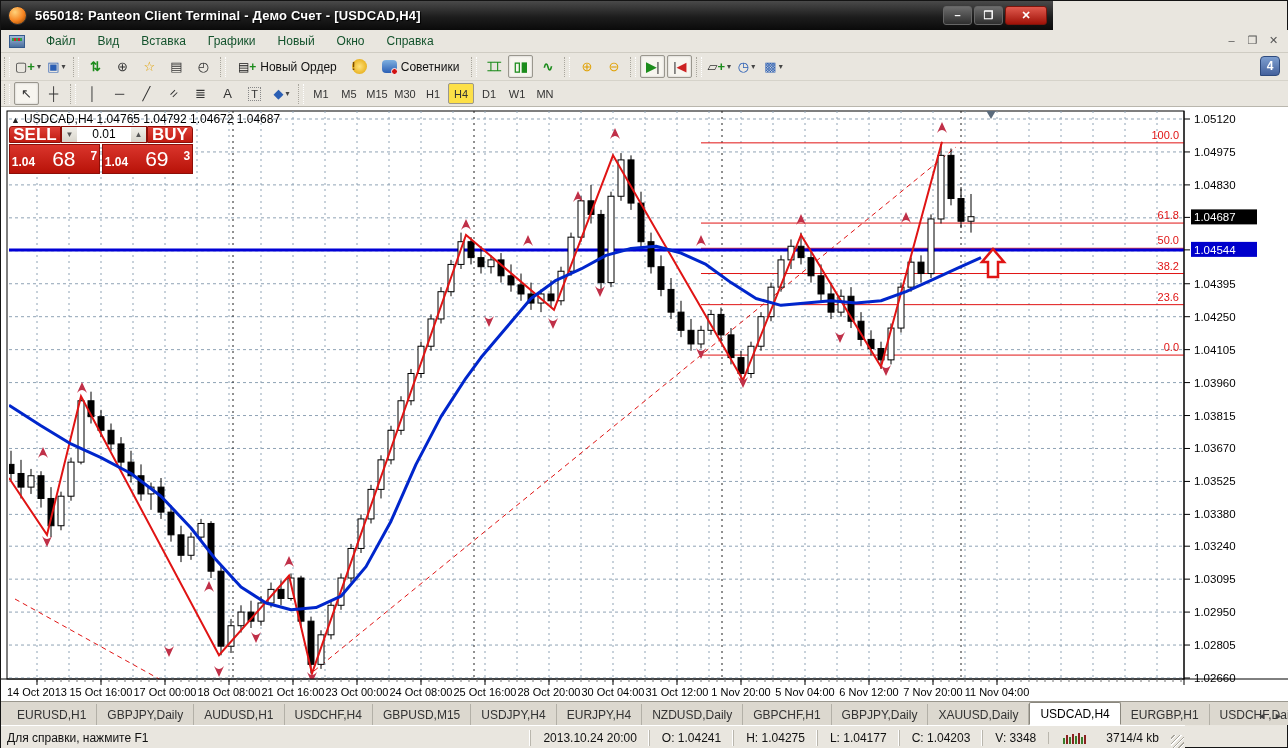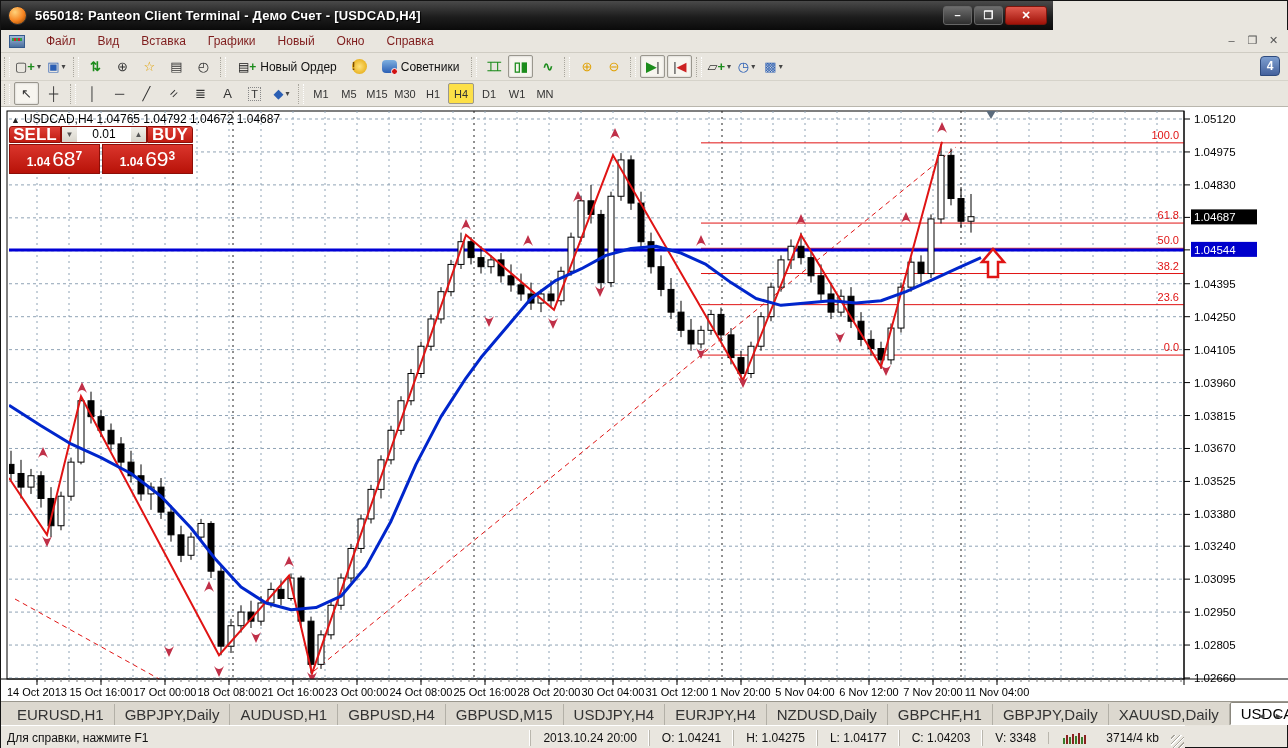--- a/index.html
+++ b/index.html
@@ -23,21 +23,21 @@
     line-height:17px; text-align:center; font-weight:bold; }
   .winbtn.close { width:42px; background:linear-gradient(#e05a4e,#a01208); border-color:#7d150c; }
 
   
   #menubar { position:absolute; left:0; top:29px; width:1288px; height:23px;
     background:#e9e6df; border-bottom:1px solid #cfccc3; display:flex; align-items:center; }
   #menu-appicon { width:16px; height:13px; margin:0 10px 0 8px; border:1px solid #355a8c;
     background:linear-gradient(#9db8d8,#4b6f9e); position:relative; }
   #menu-appicon:after{ content:""; position:absolute; left:2px; top:2px; width:10px; height:3px;
     background:repeating-linear-gradient(90deg,#2e9e3f 0 2px,#c23 2px 4px); }
-  .menu-item { padding:3px 11px; font-size:12px; color:#7f1d1d; }
+  .menu-item { padding:3px 11px; font-size:12px; color:#14532d; }
   #mdi-buttons { position:absolute; right:8px; top:3px; display:flex; gap:6px; }
   .mdibtn { width:15px; height:14px; color:#555; font-size:11px; line-height:13px;
     text-align:center; border:1px solid transparent; }
 
   
   #toolbar1 { position:absolute; left:0; top:52px; width:1288px; height:28px;
     background:#e9e6df; border-bottom:1px solid #d6d3ca; display:flex; align-items:center; }
   #toolbar2 { position:absolute; left:0; top:80px; width:1288px; height:26px;
     background:#e9e6df; border-bottom:1px solid #b9b6ad; display:flex; align-items:center; }
   .tbtn { min-width:25px; height:23px; margin:0 1px; border:1px solid transparent;
@@ -71,29 +71,29 @@
   .tp-btn-sm { background:linear-gradient(#e04038,#c01a10); color:#fff; font-size:17px;
     font-weight:bold; text-align:center; line-height:16px; border:1px solid #8d0f08; }
   #tp-sell-sm { width:52px; border-radius:3px 0 0 0; }
   #tp-buy-sm { width:46px; margin-left:0; border-radius:0 3px 0 0; }
   #tp-spinner { width:86px; display:flex; border:1px solid #8d0f08; background:#fff; }
   .spin-btn { width:15px; background:linear-gradient(#f2f0ea,#d8d5cc); color:#555;
     font-size:8px; text-align:center; line-height:15px; }
   #tp-volume { flex:1; font-size:12px; text-align:center; line-height:15px; color:#000; }
   #tp-row2 { display:flex; height:30px; margin-top:1px; gap:2px; }
   .tp-price { flex:1; background:linear-gradient(#da352c,#b81208); border:1px solid #8d0f08;
-    color:#fff; display:flex; align-items:baseline; justify-content:center; padding-top:3px; }
+    color:#fff; display:flex; align-items:baseline; justify-content:center; padding-top:3px;gap:15px; }
   .tp-price .frac { font-size:12px; font-weight:bold; margin-right:2px; }
   .tp-price .big { font-size:21px; font-weight:normal; line-height:22px; }
   .tp-price .sup { font-size:12px; font-weight:bold; vertical-align:top; position:relative; top:-6px; }
 
   
   #tabbar { position:absolute; left:0; top:700px; width:1288px; height:24px;
     background:#dcd8cf; border-top:1px solid #9a978e; display:flex; align-items:flex-end; padding-left:6px; }
-  .chart-tab { font-size:15px; color:#333; padding:4px 10px 4px; height:21px;
+  .chart-tab { font-size:12px; color:#333; padding:4px 10px 4px; height:21px;
     border-right:1px solid #b3b0a7; display:flex; align-items:center; }
   .chart-tab.active { background:#fff; border:1px solid #8a877e; border-bottom-color:#fff;
     color:#000; border-radius:2px 2px 0 0; height:23px;text-align:right; }
   #tab-arrows { position:absolute; right:6px; bottom:4px; display:flex; gap:8px;
     font-size:9px; color:#444; }
 
   
   #statusbar { position:absolute; left:0; top:724px; width:1184px; height:24px;
     background:#e9e6df; border-top:1px solid #fff; display:flex; align-items:center; font-size:12px; color:#111; }
   #status-help { padding-left:6px; flex:1; }
@@ -822,21 +822,21 @@
         </div>
       </div>
     </div>
   </div>
 
   <div id="tabbar">
     <div id="tabs-list" style="display:flex;align-items:flex-end;">
         <div class="chart-tab">EURUSD,H1</div>
         <div class="chart-tab">GBPJPY,Daily</div>
         <div class="chart-tab">AUDUSD,H1</div>
-        <div class="chart-tab">GBPUSD,H4</div>
+        <div class="chart-tab">USDCHF,H4</div>
         <div class="chart-tab">GBPUSD,M15</div>
         <div class="chart-tab">USDJPY,H4</div>
         <div class="chart-tab">EURJPY,H4</div>
         <div class="chart-tab">NZDUSD,Daily</div>
         <div class="chart-tab">GBPCHF,H1</div>
         <div class="chart-tab">GBPJPY,Daily</div>
         <div class="chart-tab">XAUUSD,Daily</div>
         <div class="chart-tab active">USDCAD,H4</div>
         <div class="chart-tab">EURGBP,H1</div>
         <div class="chart-tab">USDCHF,Daily</div>

